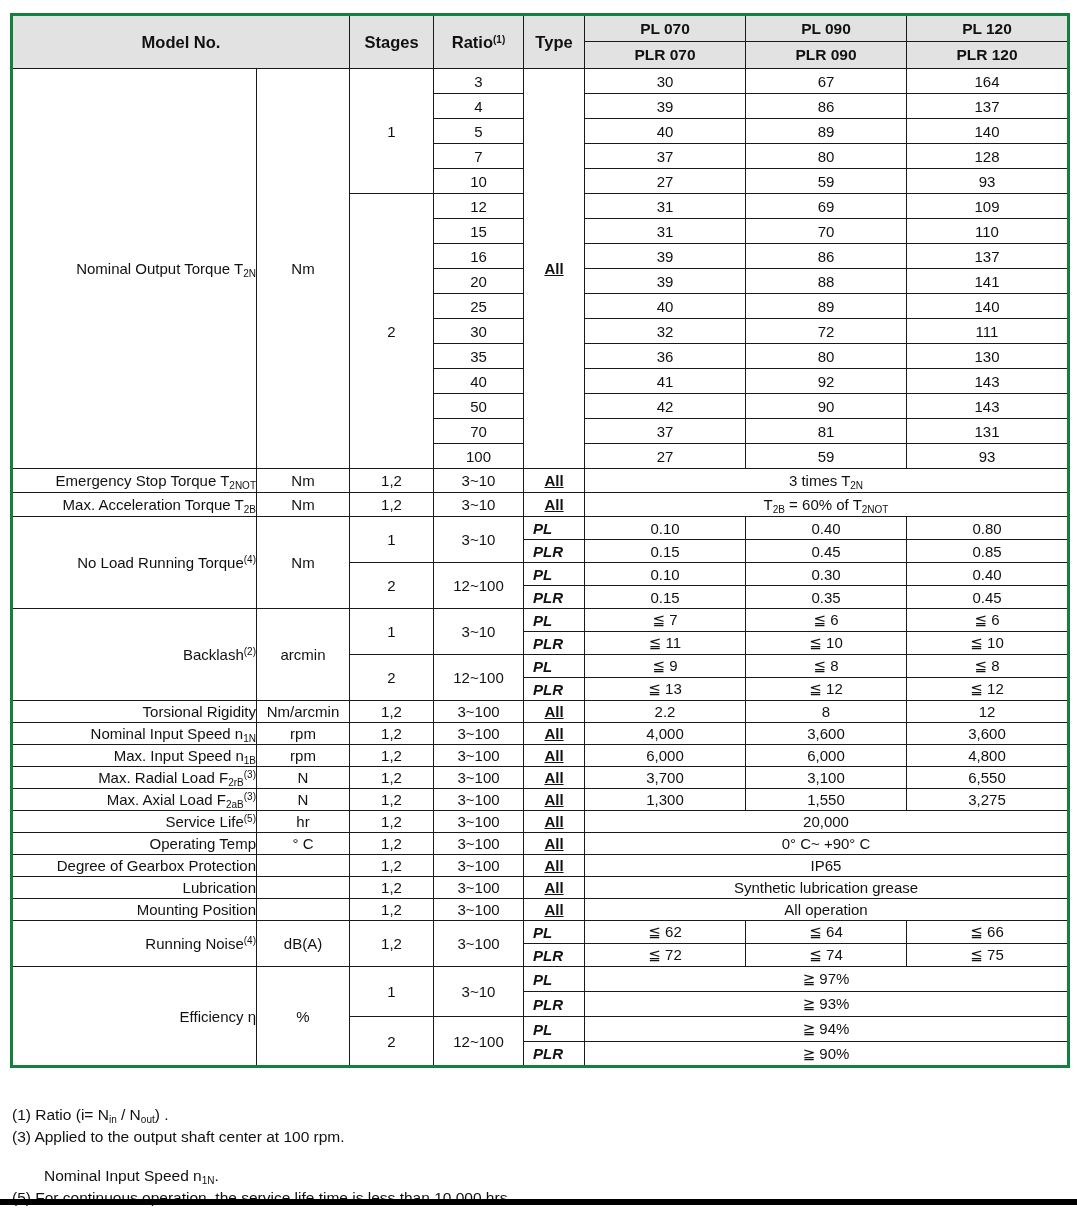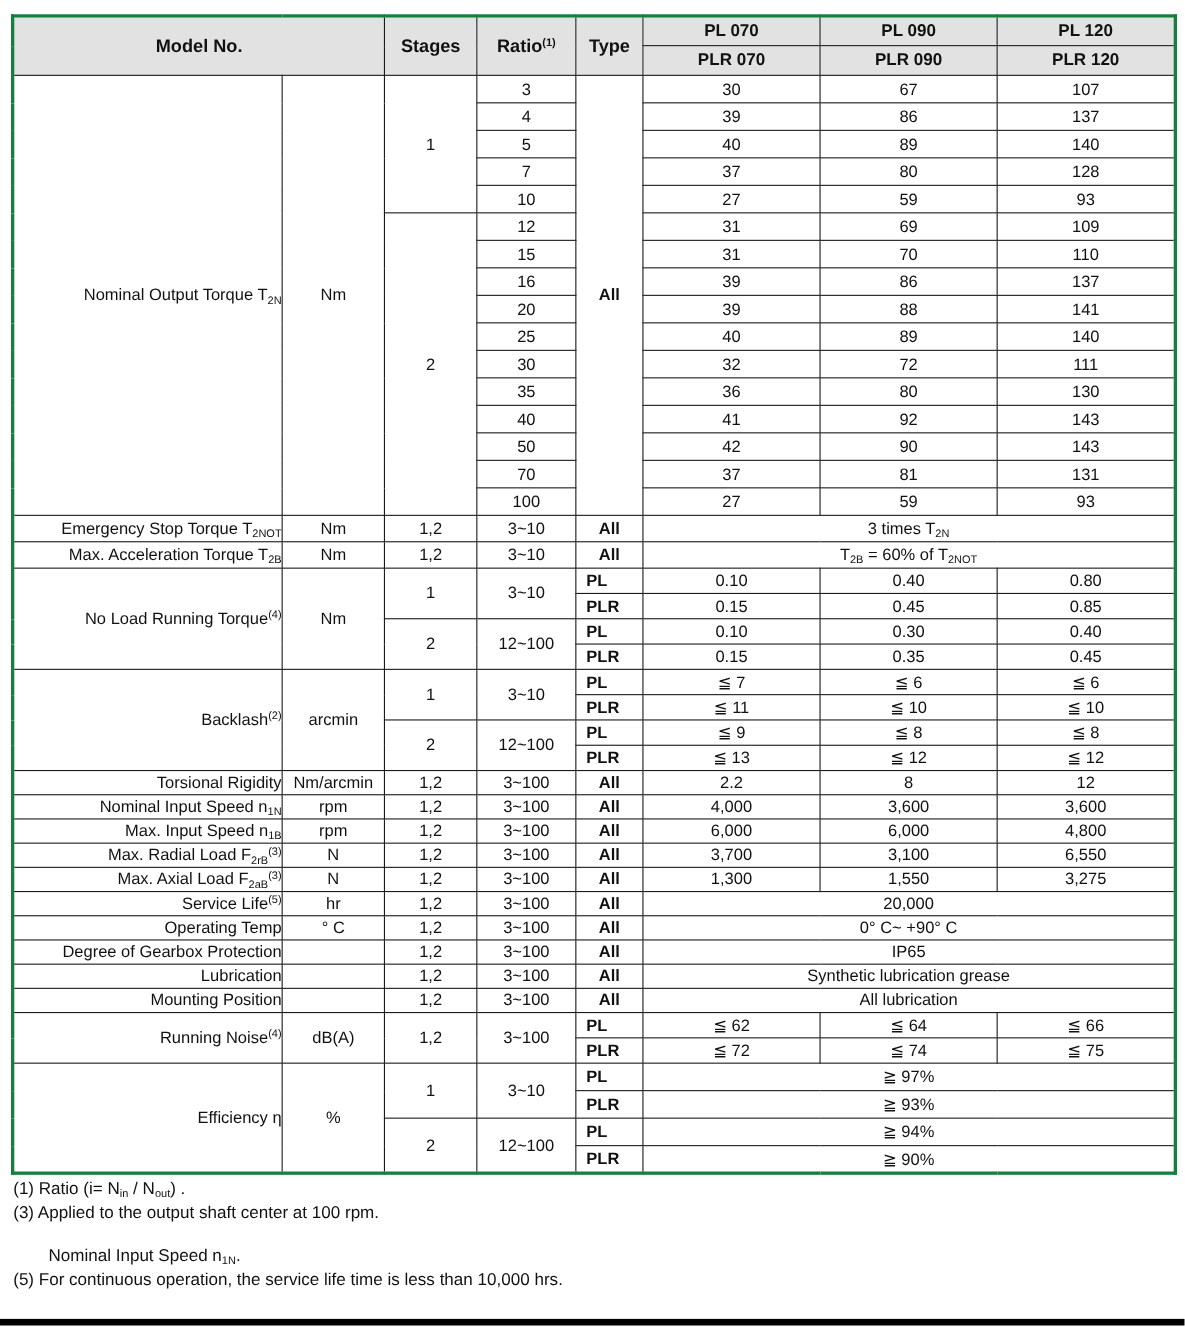--- a/index.html
+++ b/index.html
@@ -14,25 +14,25 @@
     border-collapse:collapse; width:100%; table-layout:fixed;
     border:3px solid #15803d;
   }
   td,th { border:1px solid #1a1a1a; font-size:15px; overflow:hidden; padding:0; }
   th { background:#e2e2e2; font-weight:bold; font-size:16.5px; text-align:center; }
   th.model { font-size:15.5px;text-align:center; }
   tr.r27{height:27px;} tr.r25{height:25px;} tr.r24{height:24px;}
   tr.r23{height:23px;} tr.r22{height:22px;}
   .lbl { text-align:right; padding-left:6px; }
   .c { text-align:center; }
-  .b { font-weight:bold; }
-  .type { font-weight:bold; text-align:left; padding-left:9px; }
+  .b { font-weight:bold;text-decoration:underline; }
+  .type { font-weight:bold; text-align:left; padding-left:9px;font-style:italic; }
   sub { font-size:10px; vertical-align:-3px; line-height:0; }
   sup { font-size:10px; vertical-align:5px; line-height:0; }
-  .footnotes { position:absolute; left:12px; top:1070px; font-size:15.5px; line-height:21.5px; }
+  .footnotes { position:absolute; left:12px; top:1104px; font-size:15.5px; line-height:21.5px; }
   .fn-indent { padding-left:32px;margin-top:18px; }
   .bottom-rule { position:absolute; left:0; top:1199px; width:1077px; height:6px; background:#000000; }
 </style>
 </head>
 <body>
 
 <div class="table-wrap">
 <table>
   <colgroup>
     <col style="width:245px">
@@ -62,21 +62,21 @@
   </tr>
 
   <tr class="r25">
     <td class="lbl" rowspan="16"><span>Nominal Output Torque T</span><sub>2N</sub></td>
     <td class="c" rowspan="16">Nm</td>
     <td class="c" rowspan="5">1</td>
     <td class="c">3</td>
     <td class="c b" rowspan="16">All</td>
     <td class="c">30</td>
     <td class="c">67</td>
-    <td class="c">107</td>
+    <td class="c">164</td>
   </tr>
   <tr class="r25">
           <td class="c">4</td>
           <td class="c">39</td>
           <td class="c">86</td>
           <td class="c">137</td>
         </tr>
   <tr class="r25">
           <td class="c">5</td>
           <td class="c">40</td>
@@ -325,21 +325,21 @@
     <td class="c">3~100</td>
     <td class="c b">All</td>
     <td class="c" colspan="3">Synthetic lubrication grease</td>
   </tr>
   <tr class="r22">
     <td class="lbl"><span>Mounting Position</span></td>
     <td class="c"></td>
     <td class="c">1,2</td>
     <td class="c">3~100</td>
     <td class="c b">All</td>
-    <td class="c" colspan="3">All lubrication</td>
+    <td class="c" colspan="3">All operation</td>
   </tr>
 
   <tr class="r23">
     <td class="lbl" rowspan="2"><span>Running Noise</span><sup>(4)</sup></td>
     <td class="c" rowspan="2">dB(A)</td>
     <td class="c" rowspan="2">1,2</td>
     <td class="c" rowspan="2">3~100</td>
     <td class="type">PL</td>
     <td class="c">≦ 62</td>
           <td class="c">≦ 64</td>

